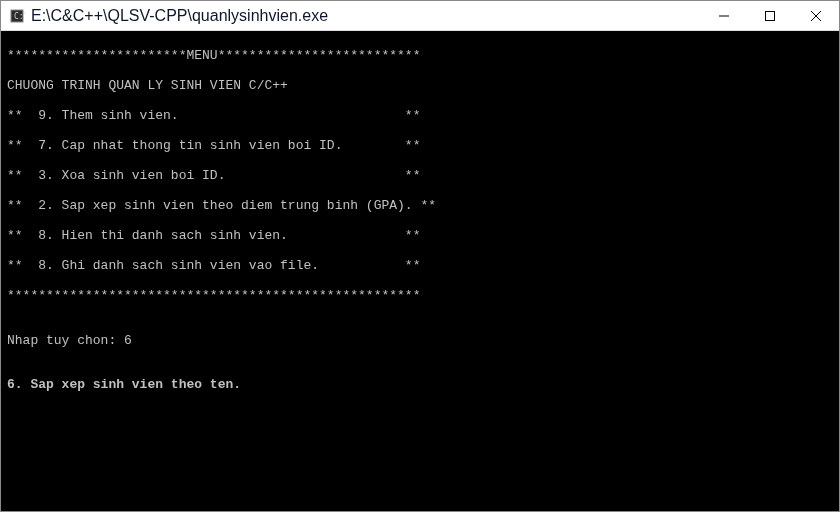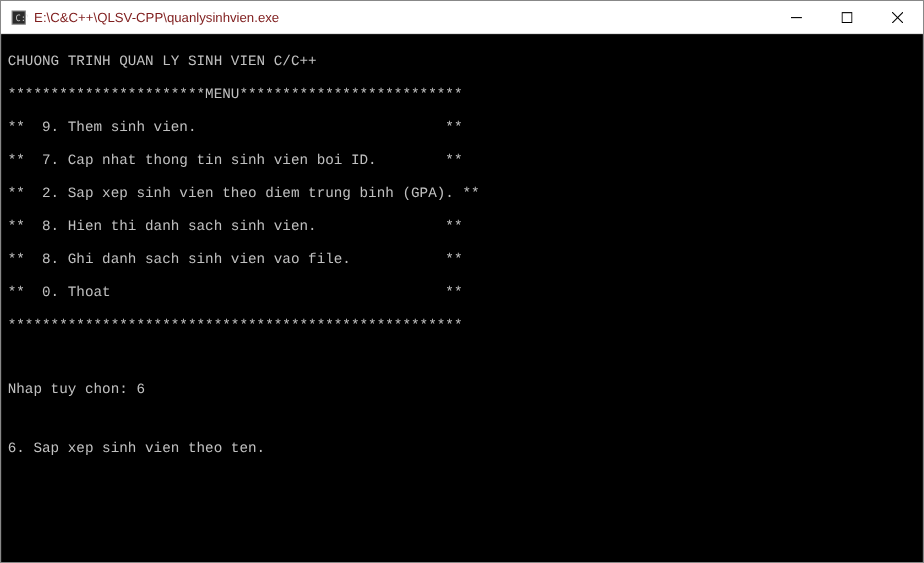--- a/index.html
+++ b/index.html
@@ -33,22 +33,22 @@
       gap: 6px;
     }
     .app-icon {
       width: 16px;
       height: 16px;
       display: inline-flex;
       align-items: center;
       justify-content: center;
     }
     .title-text {
-      color: #7f1d1d;
-      font-size: 12px;
+      color: #0f172a;
+      font-size: 16px;
     }
     .titlebar-controls {
       display: flex;
       height: 100%;
     }
     .ctrl-btn {
       width: 46px;
       height: 100%;
       display: flex;
       align-items: center;
@@ -63,22 +63,22 @@
       background: #000;
       color: #c0c0c0;
       font-family: Consolas, 'Courier New', monospace;
       font-size: 13px;
       line-height: 15px;
       padding: 2px 6px;
       overflow: hidden;
       white-space: pre;
       position: relative;
     }
-    .prompt-line { margin-top: 28px; }
-    .sel-title { margin-top: 24px; }
+    .prompt-line { margin-top: 15px; }
+    .sel-title { margin-top: 14px; font-weight: bold; }
     .spacer { height: 30px; }
   </style>
 </head>
 <body>
 
 <div class="window">
   <div class="titlebar">
     <div class="titlebar-left">
       <span class="app-icon">
         <svg width="16" height="16" viewBox="0 0 16 16">
@@ -102,28 +102,28 @@
       <button class="ctrl-btn close">
         <svg width="10" height="10" viewBox="0 0 10 10">
             <line x1="0" y1="0" x2="10" y2="10" stroke="#000" stroke-width="1"></line>
             <line x1="10" y1="0" x2="0" y2="10" stroke="#000" stroke-width="1"></line>
           </svg>
       </button>
     </div>
   </div>
 
   <div class="console">
+<div>***********************MENU**************************</div>
 <div>CHUONG TRINH QUAN LY SINH VIEN C/C++</div>
-<div>***********************MENU**************************</div>
 <div>**  9. Them sinh vien.                             **</div>
 <div>**  7. Cap nhat thong tin sinh vien boi ID.        **</div>
+<div>**  3. Xoa sinh vien boi ID.                       **</div>
 <div>**  2. Sap xep sinh vien theo diem trung binh (GPA). **</div>
 <div>**  8. Hien thi danh sach sinh vien.               **</div>
 <div>**  8. Ghi danh sach sinh vien vao file.           **</div>
-<div>**  0. Thoat                                       **</div>
 <div>*****************************************************</div>
 <div class="prompt-line">Nhap tuy chon: 6</div>
 <div class="sel-title">6. Sap xep sinh vien theo ten.</div>
 <div class="spacer"></div>
 
 
 
 
 
 

